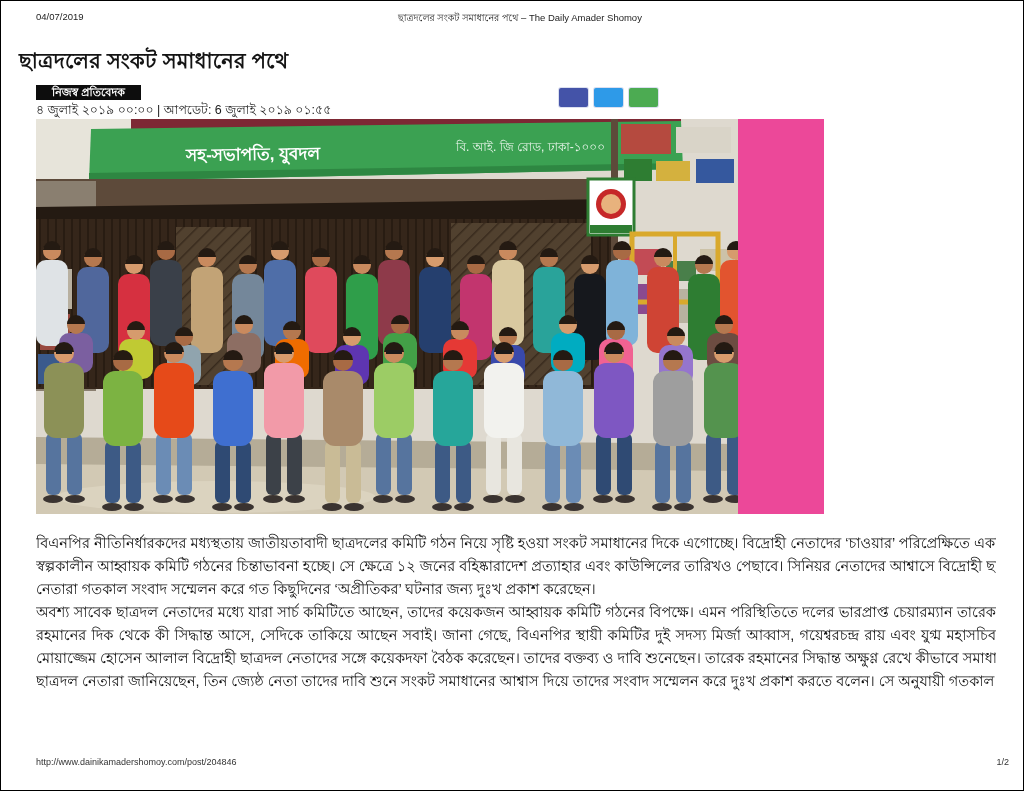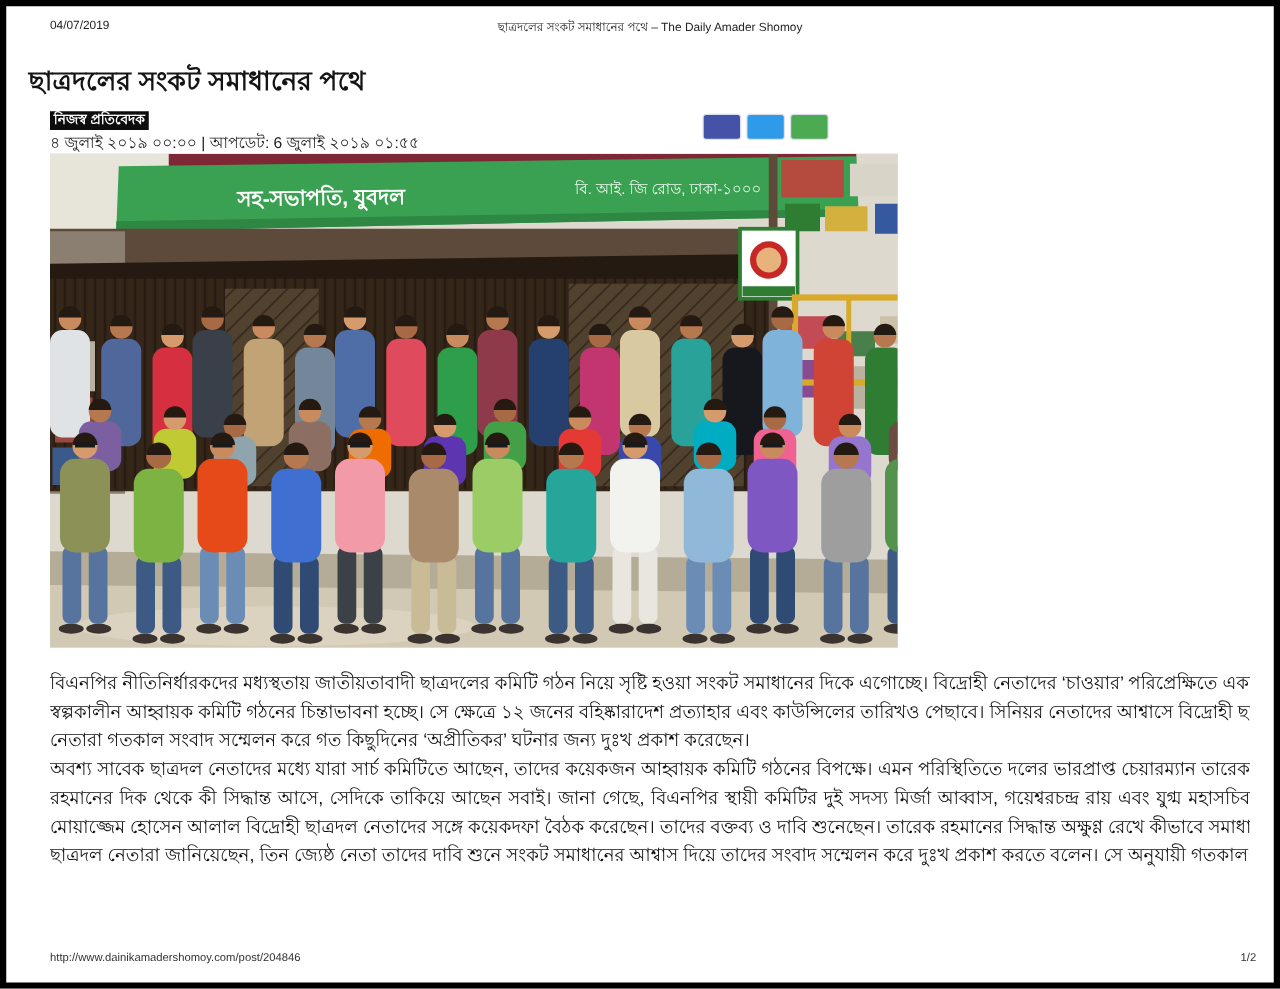--- a/index.html
+++ b/index.html
@@ -4,33 +4,33 @@
 <style>
   html,body{margin:0;padding:0;background:#fff;}
   .page{
     position:relative;
     width:1024px;height:791px;
     background:#fff;
     font-family:"Liberation Sans","DejaVu Sans",sans-serif;
     color:#111;
     overflow:hidden;
     box-sizing:border-box;
-    border:5px solid #000000;
+    border:1px solid #000000;
   }
   
   .pdate{position:absolute;top:10px;left:35px;font-size:9.5px;color:#222;}
   .ptitle{position:absolute;top:10px;left:16px;right:0;text-align:center;font-size:9.5px;color:#222;}
   
   .atitle{position:absolute;top:44px;left:18px;margin:0;font-size:21px;font-weight:600;color:#141414;letter-spacing:.2px;}
-  .byline{position:absolute;top:84px;left:35px;background:#0d0d0d;color:#fff;font-size:11px;font-weight:700;padding:1px 3px;line-height:13px;}
+  .byline{position:absolute;top:84px;left:35px;background:#0d0d0d;color:#fff;font-size:11px;font-weight:700;padding:1px 16px;line-height:13px;}
   .dateline{position:absolute;top:100px;left:35px;font-size:12.5px;color:#1a1a1a;}
   .share{position:absolute;top:87px;left:558px;display:flex;gap:6px;}
   .sbtn{width:29px;height:19px;border-radius:2px;box-shadow:0 0 0 1px rgba(210,215,235,.8);}
   
-  .photo{position:absolute;top:118px;left:35px;width:678px;height:395px;overflow:hidden;background:#fca5a5;}
+  .photo{position:absolute;top:118px;left:35px;width:788px;height:395px;overflow:hidden;background:#ec4899;}
   .photo svg{display:block;}
   
   .abody{position:absolute;top:531px;left:35px;width:960px;}
   .bline{height:23px;line-height:23px;font-size:14.5px;color:#101010;text-align:justify;text-align-last:justify;white-space:nowrap;overflow:hidden;}
   .bline.pend{text-align-last:left;}
   
   .furl{position:absolute;top:756px;left:35px;font-size:9px;color:#333;}
   .fpage{position:absolute;top:756px;right:14px;font-size:9px;color:#333;}
 </style>
 </head>

